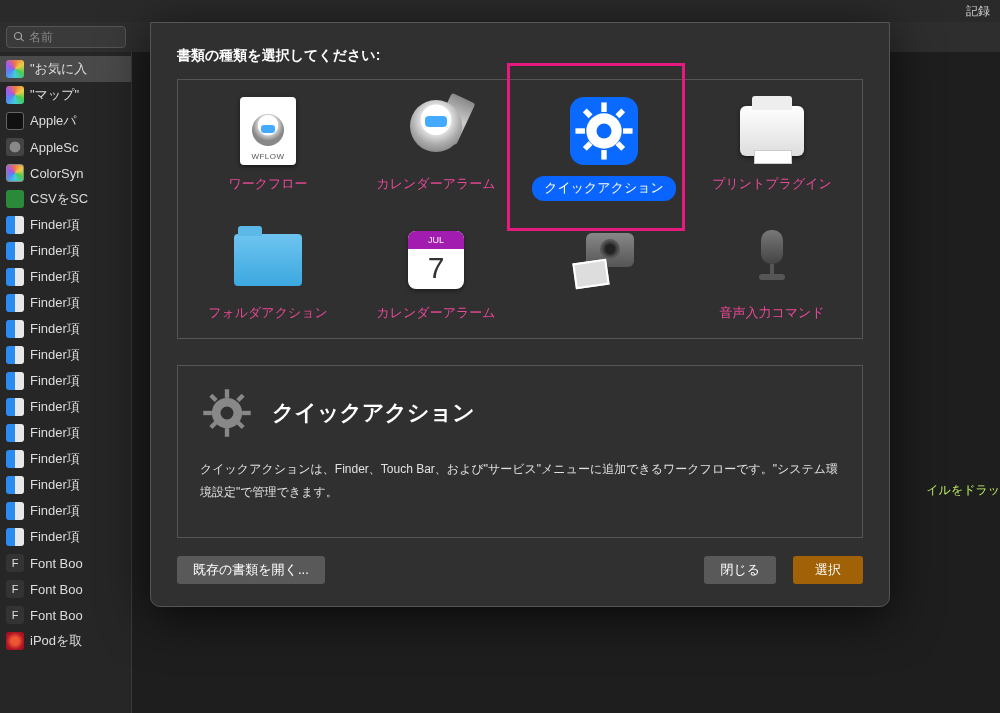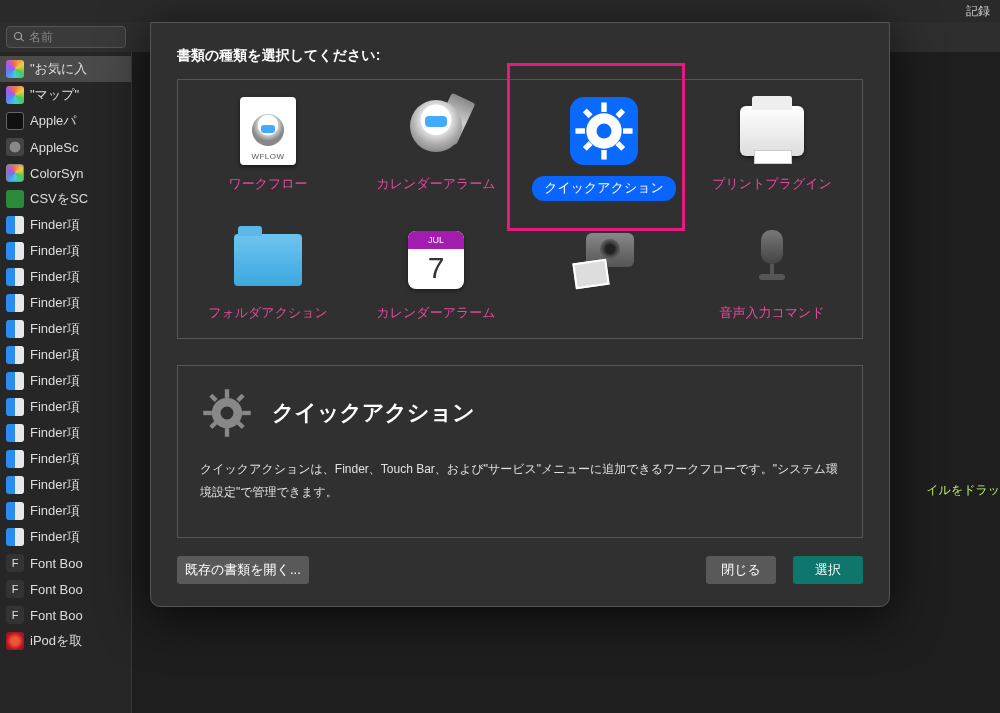--- a/index.html
+++ b/index.html
@@ -166,25 +166,25 @@
 
   .button-row {
     display: flex; justify-content: space-between;
     margin-top: 18px;
   }
   .btn {
     background: #595959;
     color: #fff;
     border: none;
     border-radius: 3px;
-    padding: 5px 8px;
+    padding: 5px 16px;
     font-size: 13px;
     min-width: 70px;
   }
-  .btn.primary { background: #0f766e; }
+  .btn.primary { background: #a16207; }
   .btn-group-right { display:flex; gap:17px; }
 
   
   .icon-wflow {
     width:56px; height:68px; background:#fff; border-radius:4px;
     display:flex; flex-direction:column; align-items:center; justify-content:flex-end;
     box-shadow:0 2px 4px rgba(0,0,0,.5);
   }
   .icon-wflow .robot{ width:32px;height:32px; background:radial-gradient(circle at 50% 35%, #fff 38%, #ccc 40%, #888 60%); border-radius:50%; margin-bottom:6px; position:relative;}
   .icon-wflow .robot::after{content:"";position:absolute;left:9px;top:11px;width:14px;height:8px;background:#4af;border-radius:3px;}

